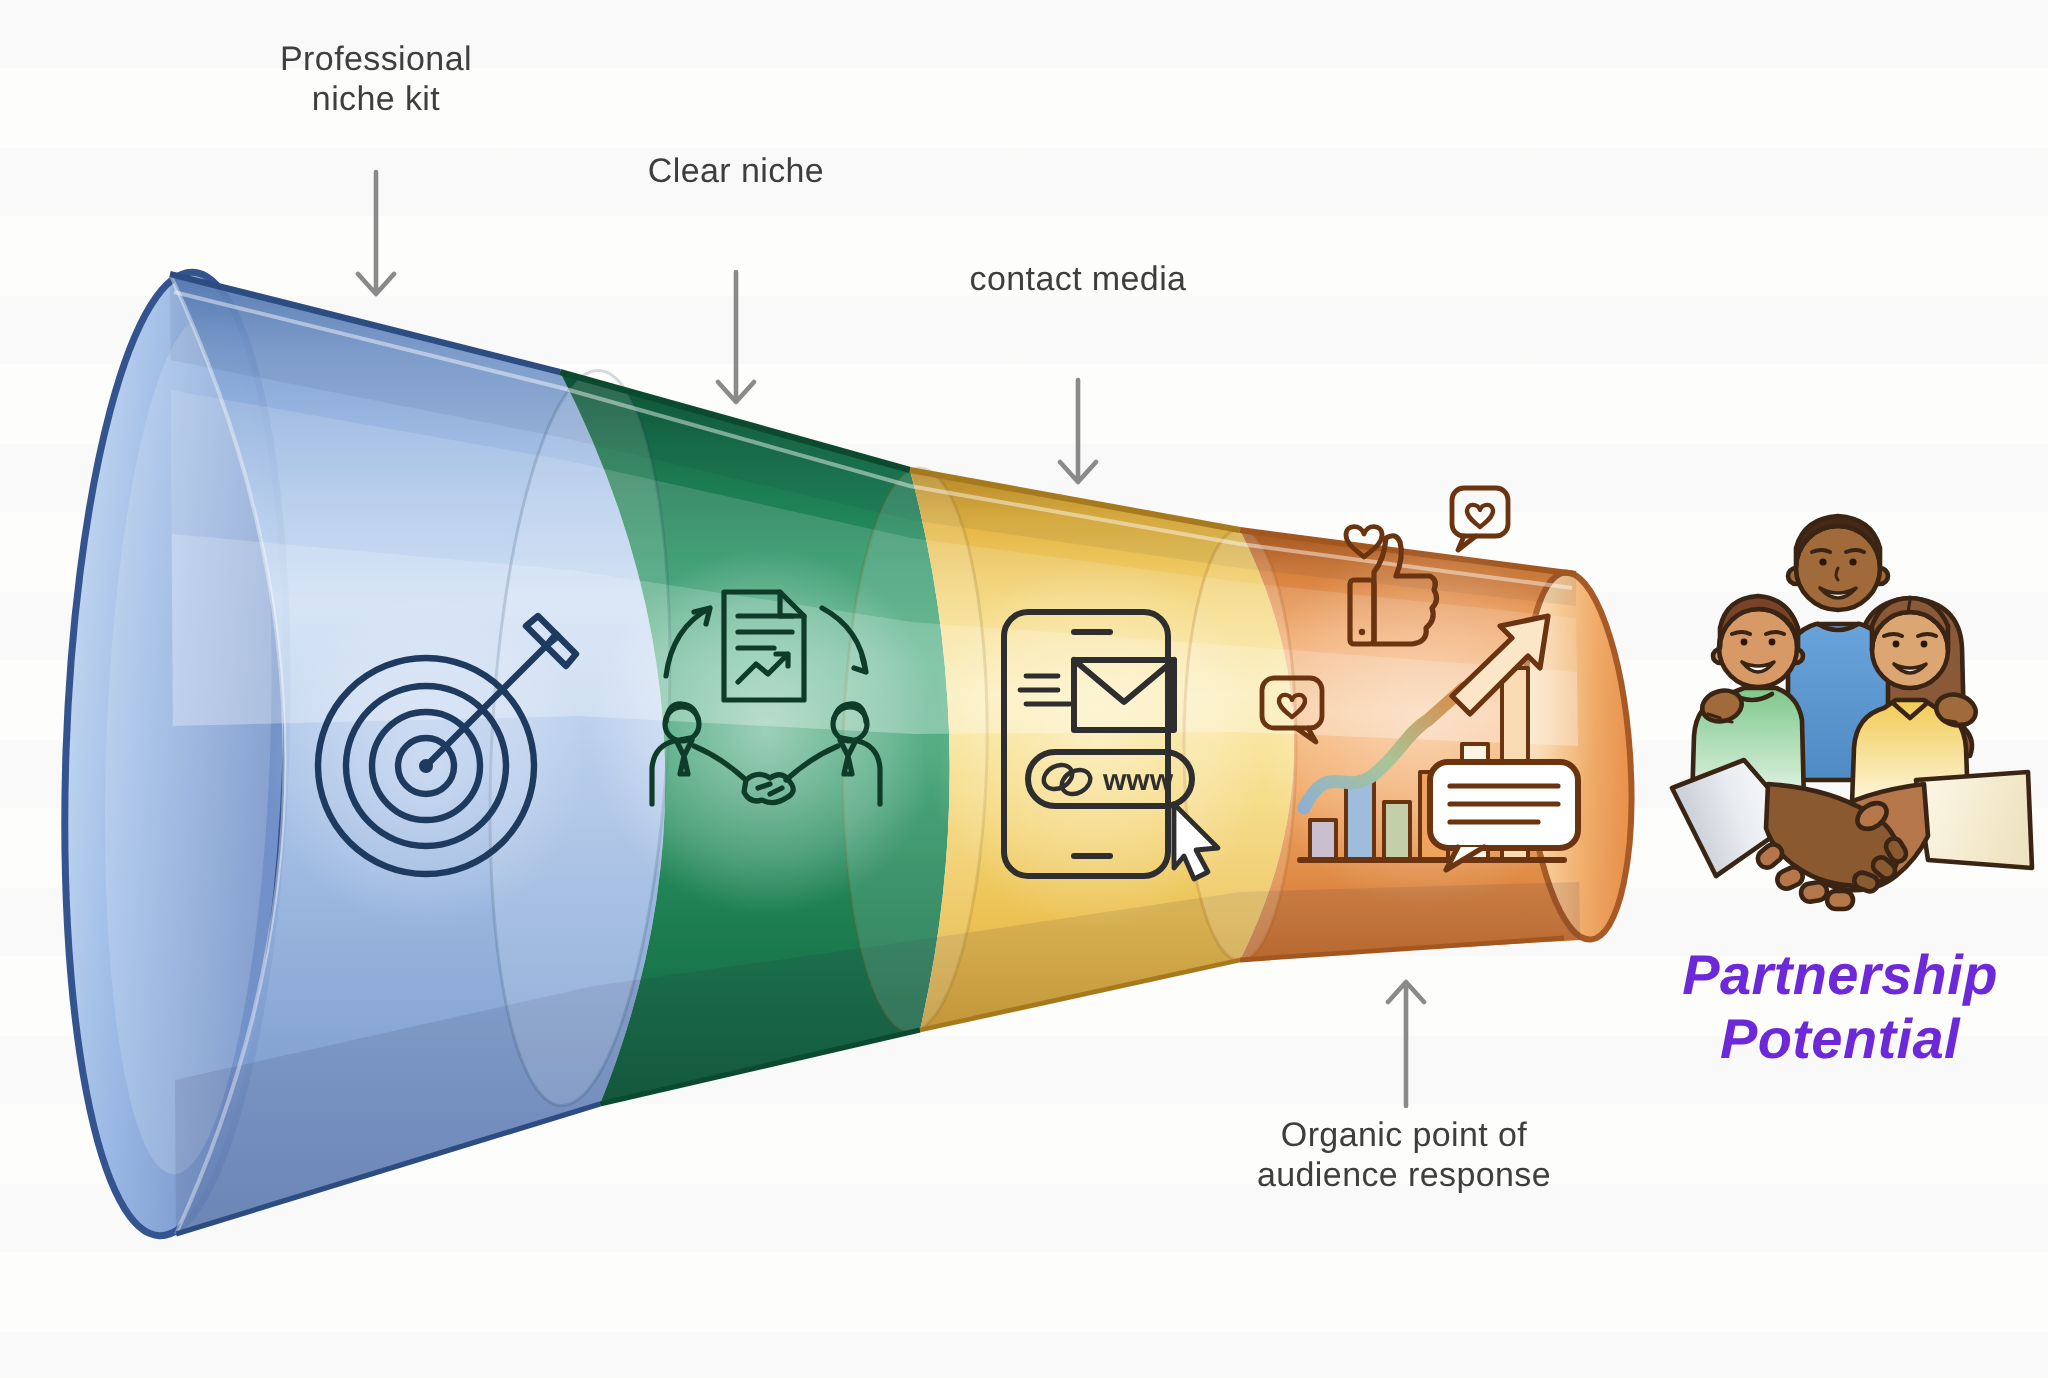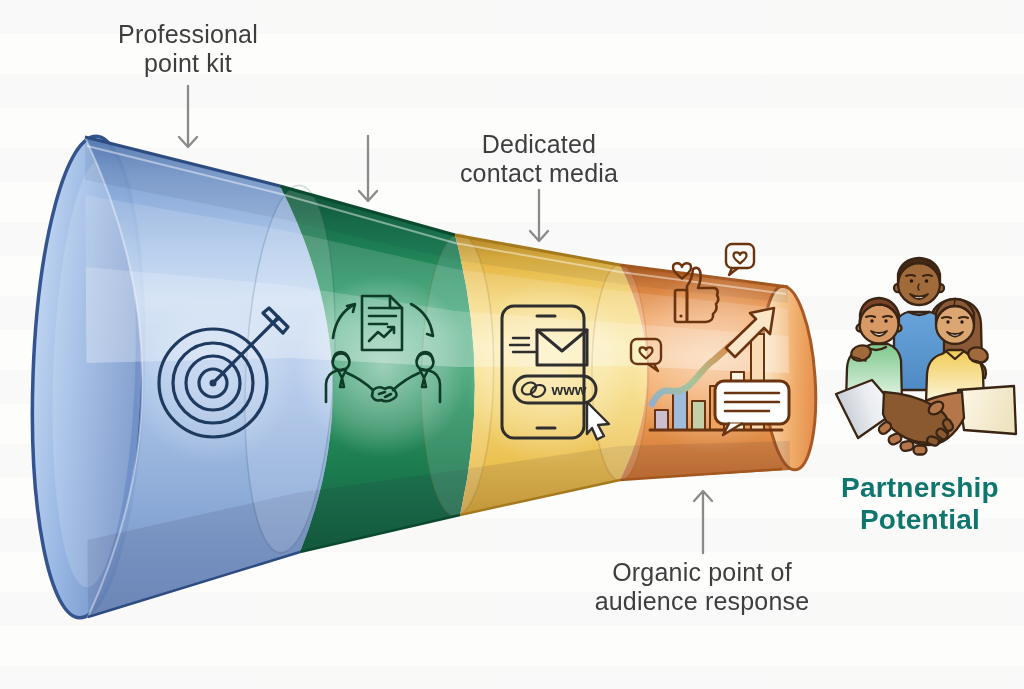--- a/index.html
+++ b/index.html
@@ -2,23 +2,23 @@
 <html><head>
 <meta charset="utf-8">
 <style>
   html,body{margin:0;padding:0;background:#ffffff;}
   .stage{position:relative;width:1024px;height:689px;background:#fdfdfc;overflow:hidden;
          font-family:"Liberation Sans",sans-serif;}
   .bg-stripes{position:absolute;inset:0;
       background:repeating-linear-gradient(180deg, rgba(100,106,118,0.028) 0 34px, rgba(255,255,255,0) 34px 74px);}
   svg.scene{position:absolute;left:0;top:0;}
   .lbl{position:absolute;transform:translateX(-50%);text-align:center;color:#3e3e3e;
-       font-size:25px;line-height:1.16;font-weight:500;letter-spacing:.2px;white-space:nowrap;}
+       font-size:17px;line-height:1.16;font-weight:500;letter-spacing:.2px;white-space:nowrap;}
   .lbl .ln{display:block;}
-  .result-lbl{font-weight:700;font-size:28px;color:#0f766e;letter-spacing:.2px;}
+  .result-lbl{font-weight:700;font-size:28px;color:#6d28d9;letter-spacing:.2px;font-style:italic;}
 </style>
 </head>
 <body>
 
 <div class="stage">
   <div class="bg-stripes"></div>
 
   <svg class="scene" width="1024" height="689" viewBox="0 0 1024 689">
     <defs>
       <linearGradient id="gBlueCap" x1="0" y1="0" x2="1" y2="0.25">
@@ -326,26 +326,26 @@
           <rect x="-6" y="-4" width="12" height="8" rx="4" transform="translate(933,441) rotate(20)"></rect>
           <rect x="-6" y="-4" width="12" height="8" rx="4" transform="translate(942,434) rotate(40)"></rect>
           <rect x="-6" y="-4" width="12" height="8" rx="4" transform="translate(948,425) rotate(60)"></rect>
         </g>
       </g>
     </g>
   </svg>
 
   <div class="lbl" style="left:188px;top:20px">
     <span class="ln">Professional</span>
-    <span class="ln">point kit</span>
+    <span class="ln">niche kit</span>
   </div>
   <div class="lbl" style="left:368px;top:76px">
+    <span class="ln">Clear niche</span>
   </div>
   <div class="lbl" style="left:539px;top:130px">
-    <span class="ln">Dedicated</span>
     <span class="ln">contact media</span>
   </div>
   <div class="lbl" style="left:702px;top:558px">
     <span class="ln">Organic point of</span>
     <span class="ln">audience response</span>
   </div>
   <div class="lbl result-lbl" style="left:920px;top:472px">
     <span class="ln">Partnership</span>
     <span class="ln">Potential</span>
   </div>

